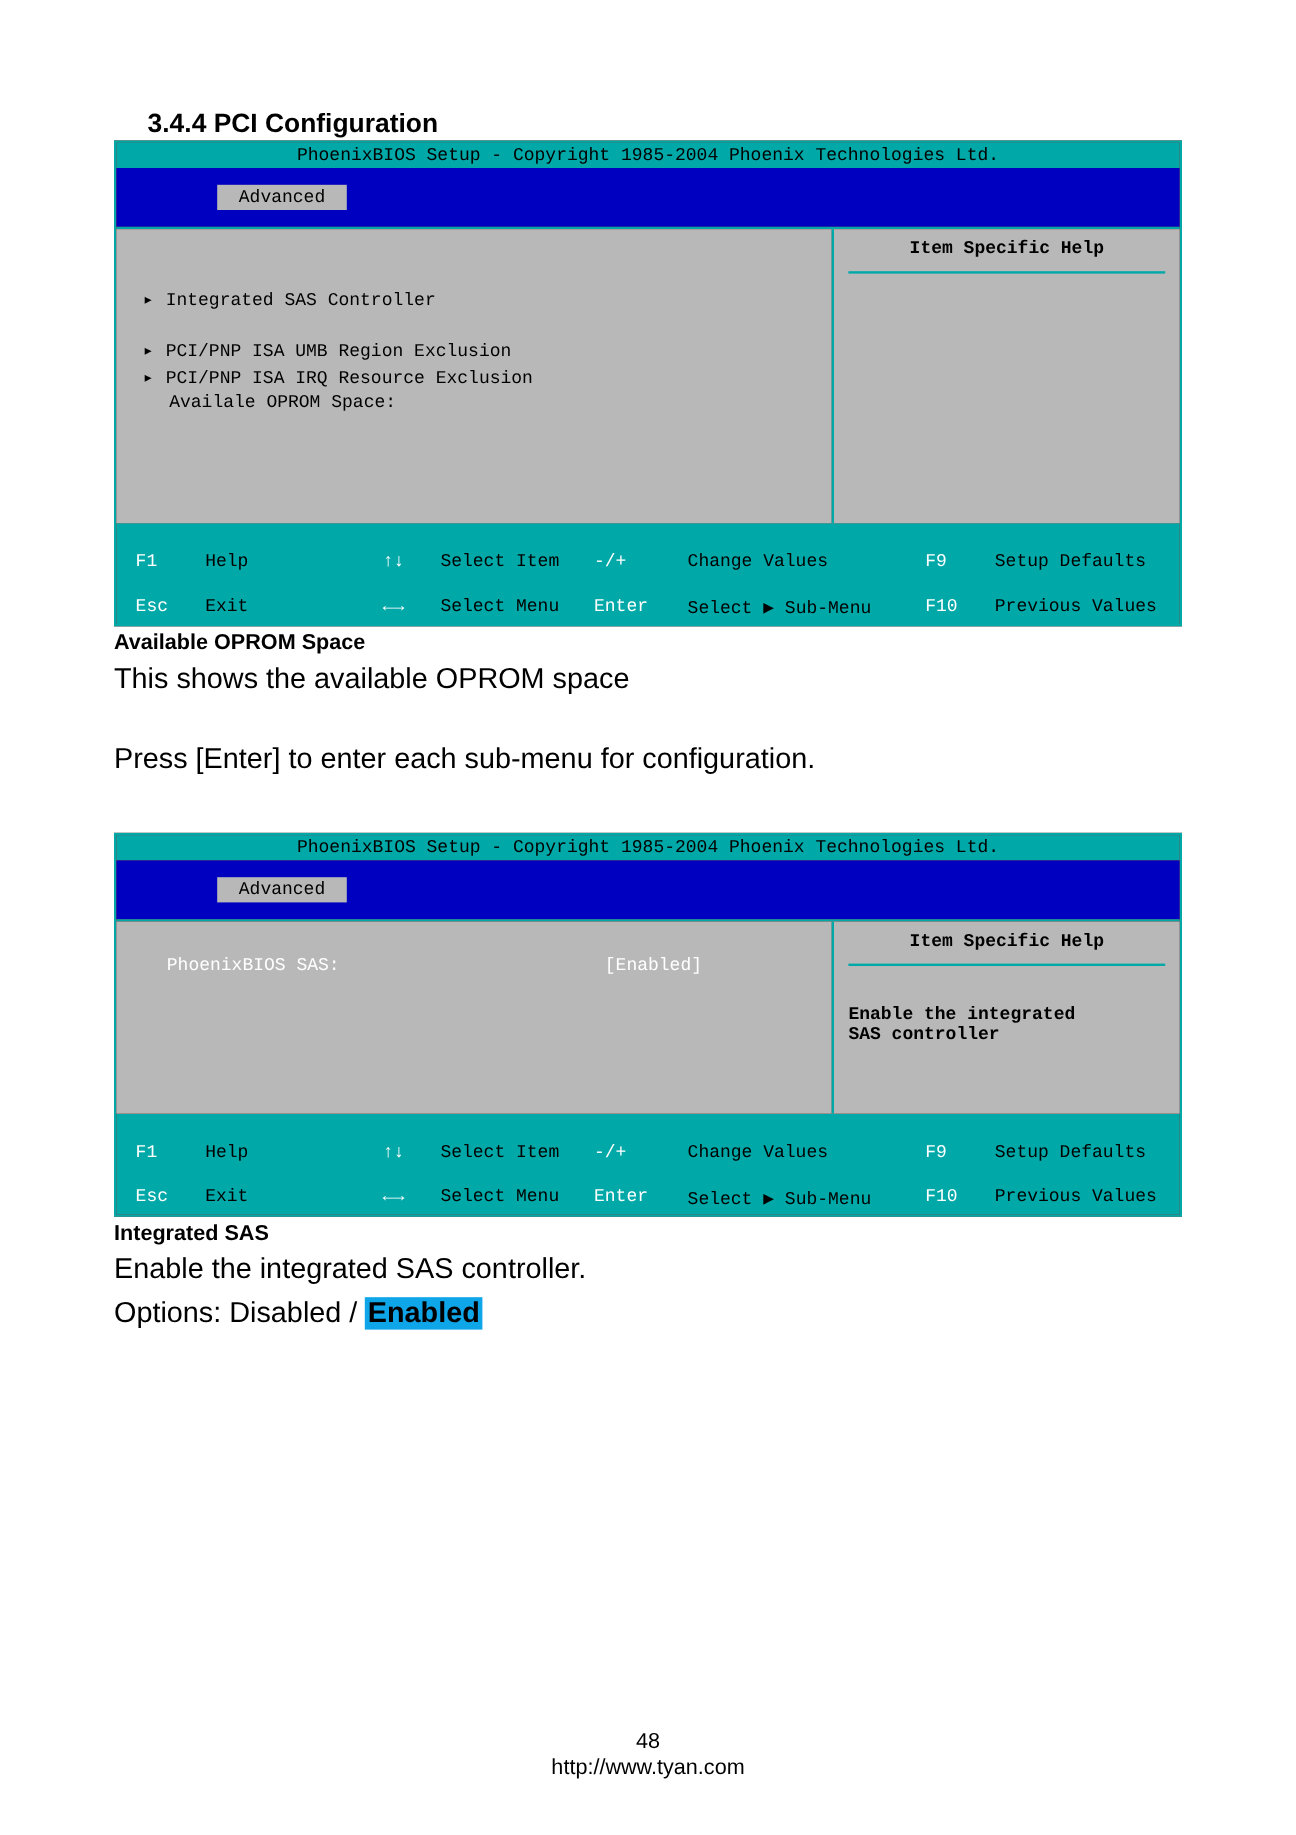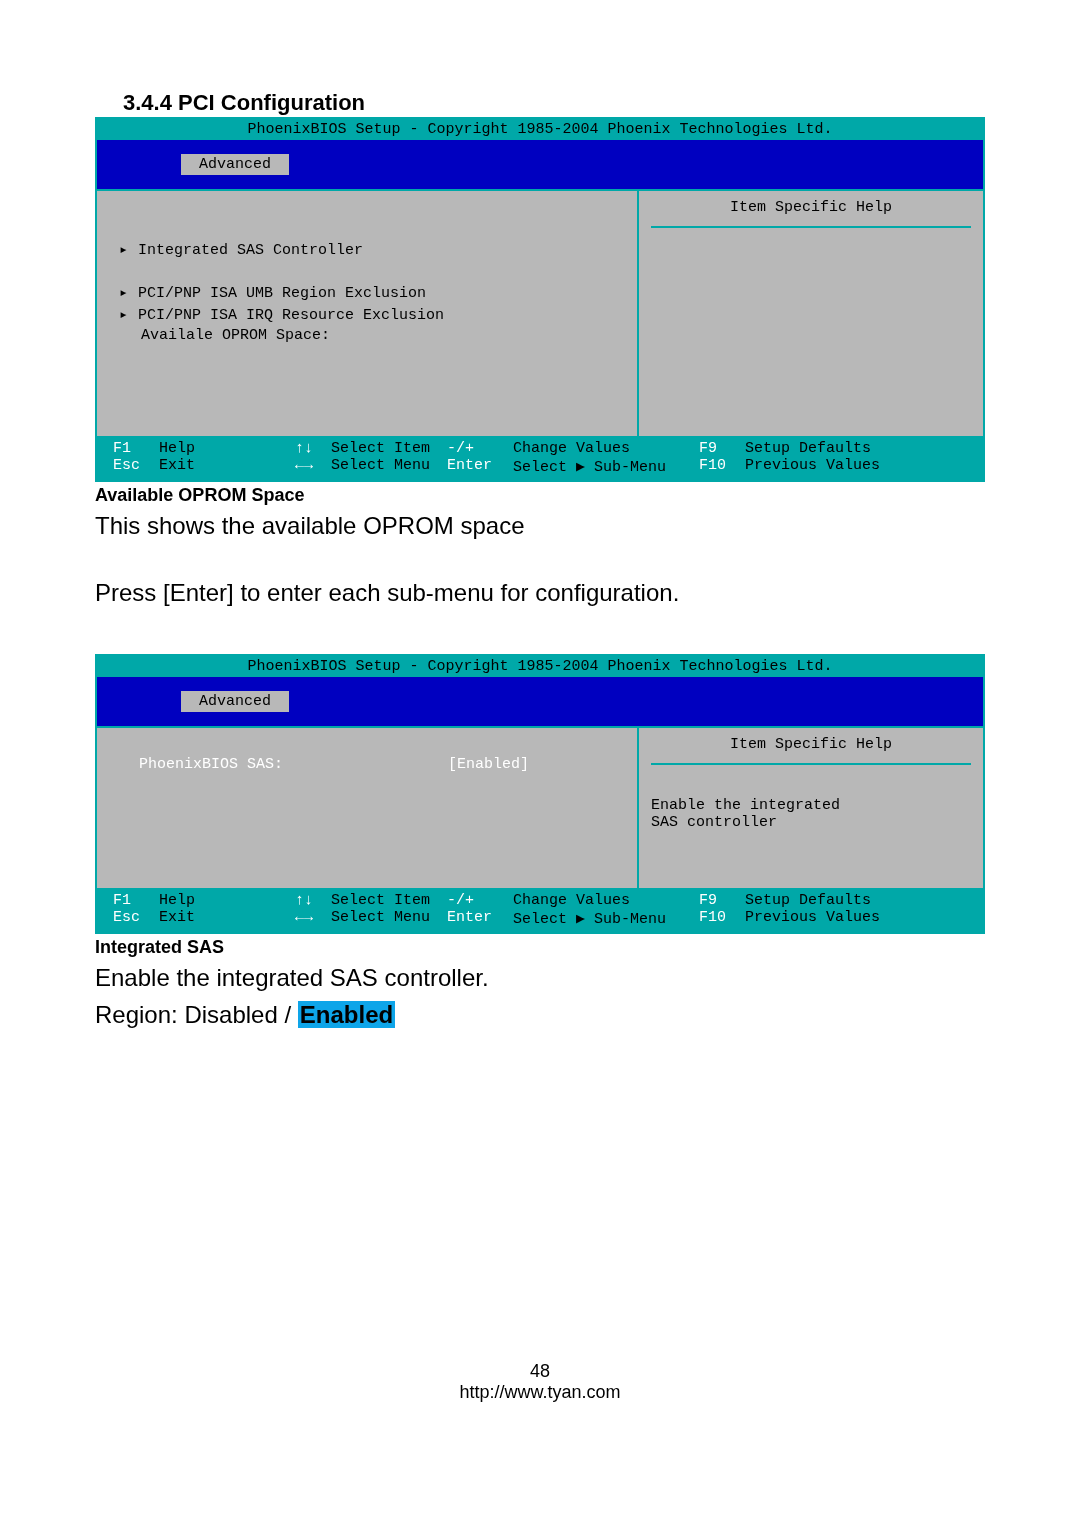--- a/index.html
+++ b/index.html
@@ -50,25 +50,26 @@
       border-top: 2px solid #00a8a8;
       display: flex;
     }
     .bios-main {
       flex: 1;
       background: #b8b8b8;
       padding: 10px 28px 10px 18px;
       min-height: 230px;
     }
     .bios-help {
-      width: 346px;
+      width: 290px;
       background: #b8b8b8;
       border-left: 2px solid #00a8a8;
       padding: 8px 12px;
       color: #000;
+      font-weight: bold;
     }
     .bios-help-title {
       text-align: center;
       color: #000;
       border-bottom: 2px solid #00a8a8;
       padding-bottom: 10px;
       margin-bottom: 10px;
     }
     .bios-menu-item {
       color: #000;
@@ -82,21 +83,22 @@
     .bios-footer {
       background: #00a8a8;
       color: #fff;
       padding: 4px 16px;
       font-size: 15px;
       display: flex;
       justify-content: space-between;
     }
     .bios-footer-line {
       display: flex;
-      gap: 6px;
+      gap: 18px;
+      margin-top: 20px;
     }
     .bios-row {
       display: flex;
       justify-content: space-between;
       padding-right: 80px;
     }
     .bios-row-label { color: #fff; }
     .bios-row-value { color: #fff; }
     .subheading {
       font-size: 18px;
@@ -244,20 +246,20 @@
           <span class="ff9">F10</span>
           <span class="fsetup">Previous Values</span>
         </div>
       </div>
     </div>
   </div>
 
   <div class="subheading">Integrated SAS</div>
   <div class="body-text">Enable the integrated SAS controller.</div>
   <div class="body-text">
-    <span>Region: Disabled / </span><span class="option-default">Enabled</span>
+    <span>Options: Disabled / </span><span class="option-default">Enabled</span>
   </div>
 
   <div class="footer">
     <div>48</div>
     <div>http://www.tyan.com</div>
   </div>
 </div>
 
 </body></html>

